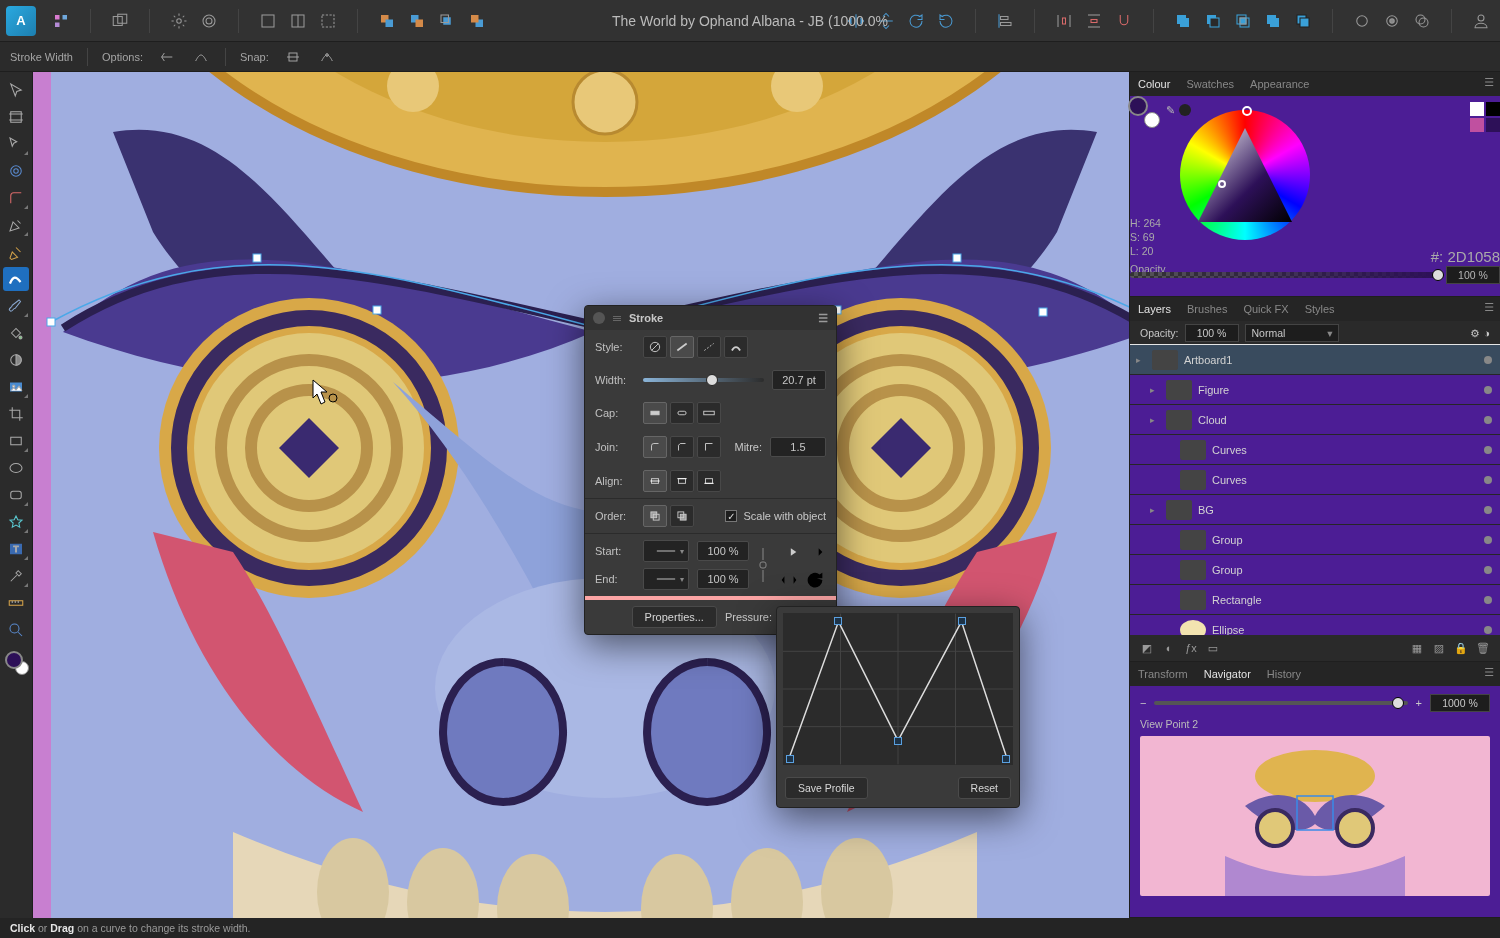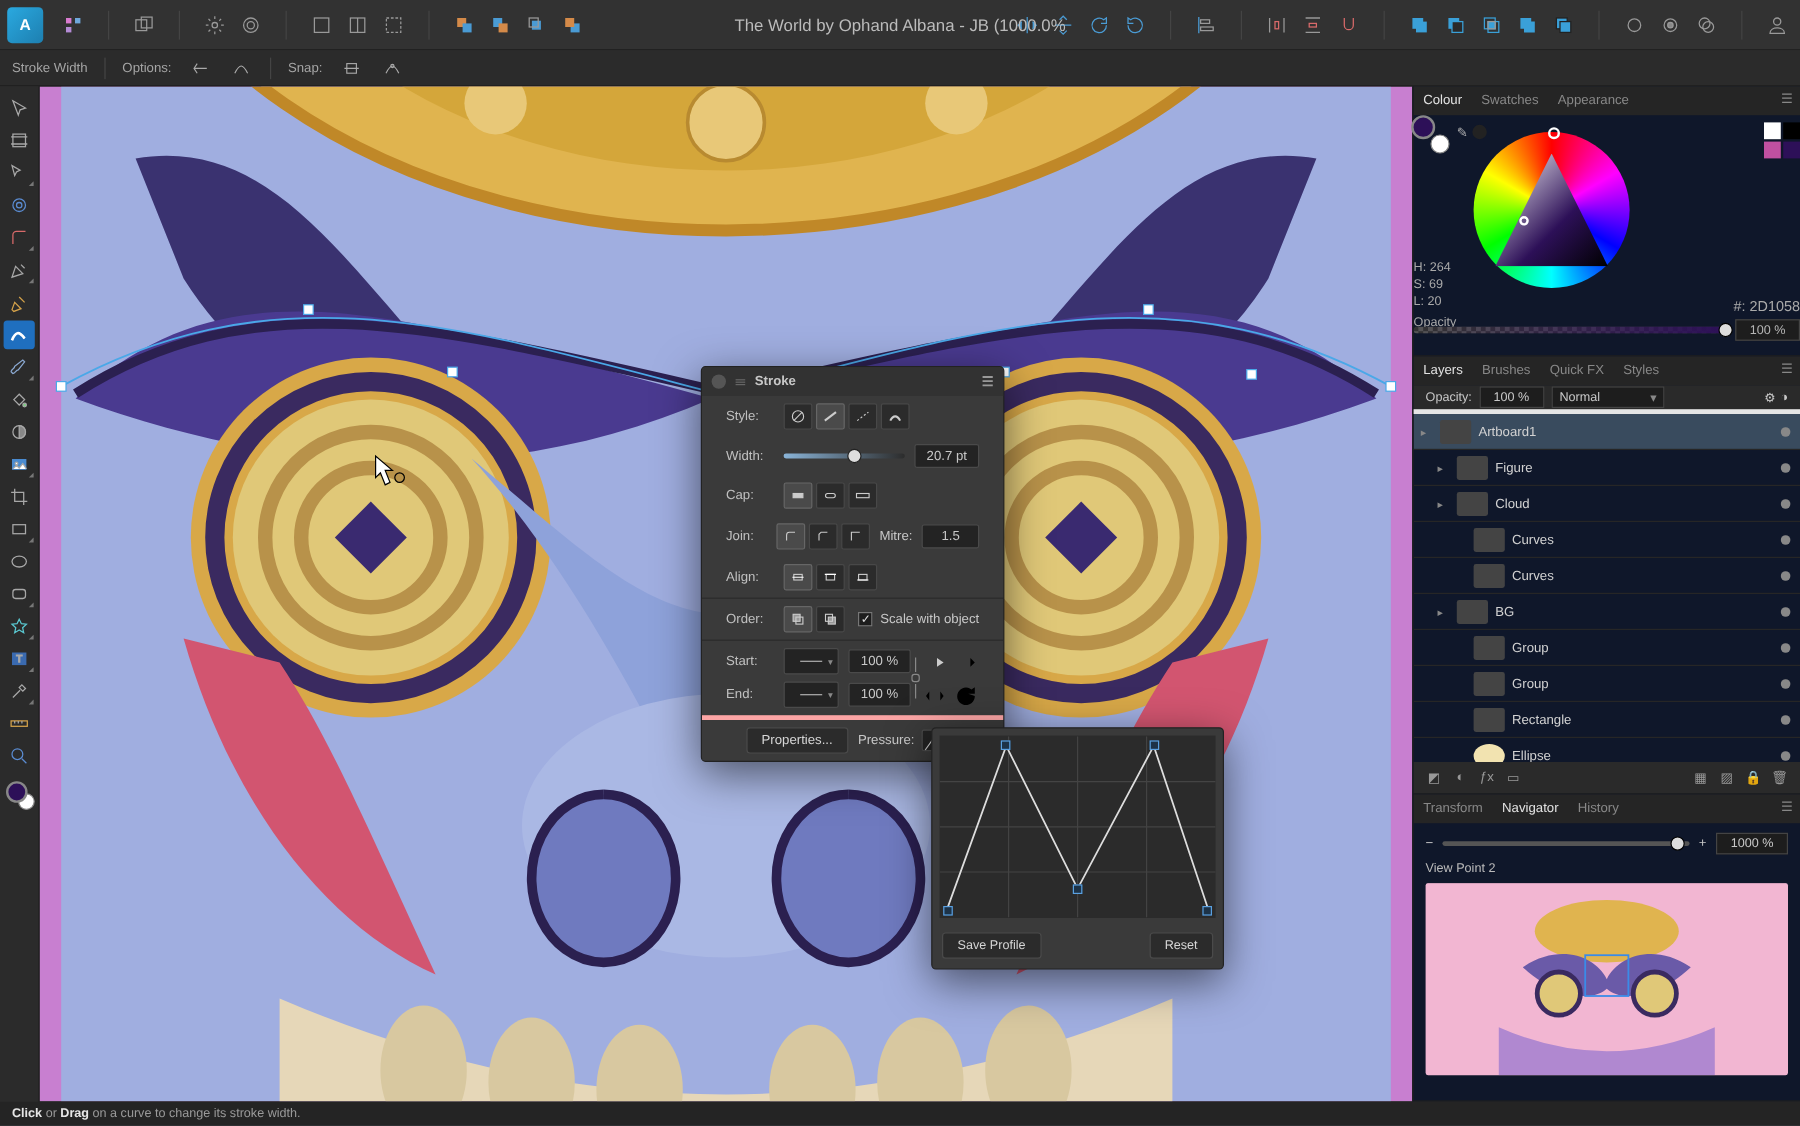--- a/index.html
+++ b/index.html
@@ -31,43 +31,43 @@
 
 
 .canvas { position:absolute; left:33px; top:72px; right:323px; bottom:20px; background:#252525; overflow:hidden; }
 .canvas svg.art { position:absolute; left:0; top:0; width:100%; height:100%; }
 
 
 .status-bar { position:absolute; left:0; bottom:0; right:0; height:20px; background:#242424; display:flex; align-items:center; padding:0 10px; color:#9a9a9a; font-size:10.5px; }
 .status-bar b { color:#e6e6e6; font-weight:600; }
 
 
-.right-col { position:absolute; right:0; top:72px; width:323px; bottom:20px; background:#0f172a; display:flex; flex-direction:column; border-left:1px solid #1e1e1e; }
+.right-col { position:absolute; right:0; top:72px; width:371px; bottom:20px; background:#4c1d95; display:flex; flex-direction:column; border-left:1px solid #1e1e1e; }
 .panel { border-bottom:1px solid #1f1f1f; }
 .panel-tabs { display:flex; align-items:center; height:24px; background:#252525; padding:0 6px; gap:12px; position:relative; }
 .panel-tabs .tab { color:#888; font-size:11px; padding:0 2px; }
 .panel-tabs .tab.active { color:#e2e2e2; }
 .panel-tabs .menu { position:absolute; right:6px; top:4px; color:#888; }
 .panel-body { padding:8px 10px; font-size:11px; color:#b5b5b5; }
 .colour-wheel { width:130px; height:130px; border-radius:50%; background: conic-gradient(red,magenta,blue,cyan,lime,yellow,red); position:relative; margin-left:40px; margin-top:6px; }
 .colour-wheel .tri { position:absolute; left:18px; top:18px; width:94px; height:94px; clip-path: polygon(50% 0,100% 100%,0 100%); background: linear-gradient(135deg,#ffffff,#2D1058 60%,#000); }
 .hsl-readout { position:absolute; left:0; top:120px; line-height:14px; color:#aaa; font-size:10.5px; }
-.hex-readout { position:absolute; right:0; top:152px; text-align:right; color:#aaa; font-size:12px; }
+.hex-readout { position:absolute; right:0; top:152px; text-align:right; color:#aaa; font-size:15px; }
 .opacity-row { position:absolute; left:0; right:0; top:170px; display:flex; align-items:center; gap:8px; }
 .mini-swatch-pair { position:absolute; left:-2px; top:0; width:32px; height:32px; }
 .mini-swatch-pair .a { position:absolute; left:0; top:0; width:20px;height:20px;border-radius:50%; background:#2D1058; border:2px solid #888; }
 .mini-swatch-pair .b { position:absolute; right:0; bottom:0; width:16px;height:16px;border-radius:50%; background:#fff; border:1px solid #888; }
 .tiny-swatches { position:absolute; right:0; top:6px; display:grid; grid-template-columns:14px 14px; gap:2px; }
 .tiny-swatches div { width:14px; height:14px; }
 .slider-track { flex:1; height:6px; background:linear-gradient(to right,#0000,#2D1058), repeating-conic-gradient(#555 0 25%,#333 0 50%) 0 0/8px 8px; border-radius:3px; position:relative; }
 .slider-thumb { position:absolute; right:-6px; top:-3px; width:12px;height:12px;border-radius:50%;background:#ddd;border:1px solid #000; }
 .pct-box { width:54px; height:18px; background:#1d1d1d; border:1px solid #444; display:flex;align-items:center;justify-content:center; font-size:10.5px; }
 
 
-.layers-toolbar { display:flex; align-items:center; height:24px; padding:0 10px; gap:6px; background:#2a2a2a; border-bottom:4px solid #e5e5e5; font-size:10.5px; }
+.layers-toolbar { display:flex; align-items:center; height:24px; padding:0 10px; gap:6px; background:#2a2a2a; border-bottom:1px solid #e5e5e5; font-size:10.5px; }
 .layers-toolbar .blend { flex:0 0 auto; height:18px; background:#1d1d1d; border:1px solid #444; padding:0 20px 0 6px; display:flex;align-items:center; position:relative; width:94px; }
 .layers-toolbar .blend::after{content:"▾";position:absolute;right:5px;color:#888;}
 .layers-list { height:290px; overflow:hidden; }
 .layer-row { display:flex; align-items:center; height:30px; padding:0 8px 0 6px; gap:6px; border-bottom:1px solid #262626; }
 .layer-row.sel { background:#394b5e; }
 .layer-row .disclose { width:10px; color:#888; font-size:9px; }
 .layer-row .thumb { width:26px; height:20px; border-radius:2px; background:#444; flex:0 0 auto; background-size:cover; }
 .layer-row .name { flex:1; color:#d2d2d2; }
 .layer-row .dot { width:8px;height:8px;border-radius:50%;background:#888; }
 .layer-row .lock { width:10px;color:#666; }
@@ -86,21 +86,21 @@
 .nav-preview { width:100%; height:160px; border-radius:2px; background:#f2b6d2; overflow:hidden; }
 .nav-preview svg{width:100%;height:100%;}
 
 
 .stroke-panel { position:absolute; left:584px; top:305px; width:253px; background:#3a3a3a; border:1px solid #222; border-radius:4px; box-shadow:0 10px 36px rgba(0,0,0,.55); color:#c8c8c8; font-size:11px; }
 .stroke-panel .titlebar { height:24px; display:flex; align-items:center; padding:0 8px; background:#323232; border-radius:4px 4px 0 0; position:relative;font-weight:bold; }
 .stroke-panel .titlebar .close{width:12px;height:12px;border-radius:50%;background:#555;margin-right:8px;}
 .stroke-panel .titlebar .drag{width:8px;display:flex;flex-direction:column;gap:1px;margin-right:8px;}
 .stroke-panel .titlebar .drag i{height:1px;background:#666;display:block;}
 .stroke-panel .titlebar .menu{position:absolute;right:8px;color:#999;}
-.stroke-panel .row { display:flex; align-items:center; padding:6px 20px; gap:8px; }
+.stroke-panel .row { display:flex; align-items:center; padding:6px 10px; gap:8px; }
 .stroke-panel .lbl { width:40px; color:#c0c0c0; }
 .seg { display:flex; gap:3px; }
 .seg .sb { width:24px;height:22px;background:#2b2b2b;border:1px solid #484848;display:flex;align-items:center;justify-content:center;border-radius:2px; }
 .seg .sb.on { background:#4a4a4a; border-color:#666; }
 .seg .sb svg{width:14px;height:14px;stroke:#ccc;fill:none;stroke-width:1.6;}
 .width-slider { flex:1; display:flex; align-items:center; gap:8px; }
 .width-track { flex:1; height:4px; background:linear-gradient(to right,#8ab4d8,#2c2c2c); border-radius:2px; position:relative; }
 .width-track .thumb{position:absolute;left:52%;top:-4px;width:12px;height:12px;border-radius:50%;background:#ddd;border:1px solid #222;}
 .val-box { width:54px; height:20px; background:#232323; border:1px solid #4a4a4a; display:flex;align-items:center;justify-content:center;border-radius:2px; }
 .chk { width:12px;height:12px;border:1px solid #777;background:#1d1d1d;display:inline-flex;align-items:center;justify-content:center;margin-right:6px; }

